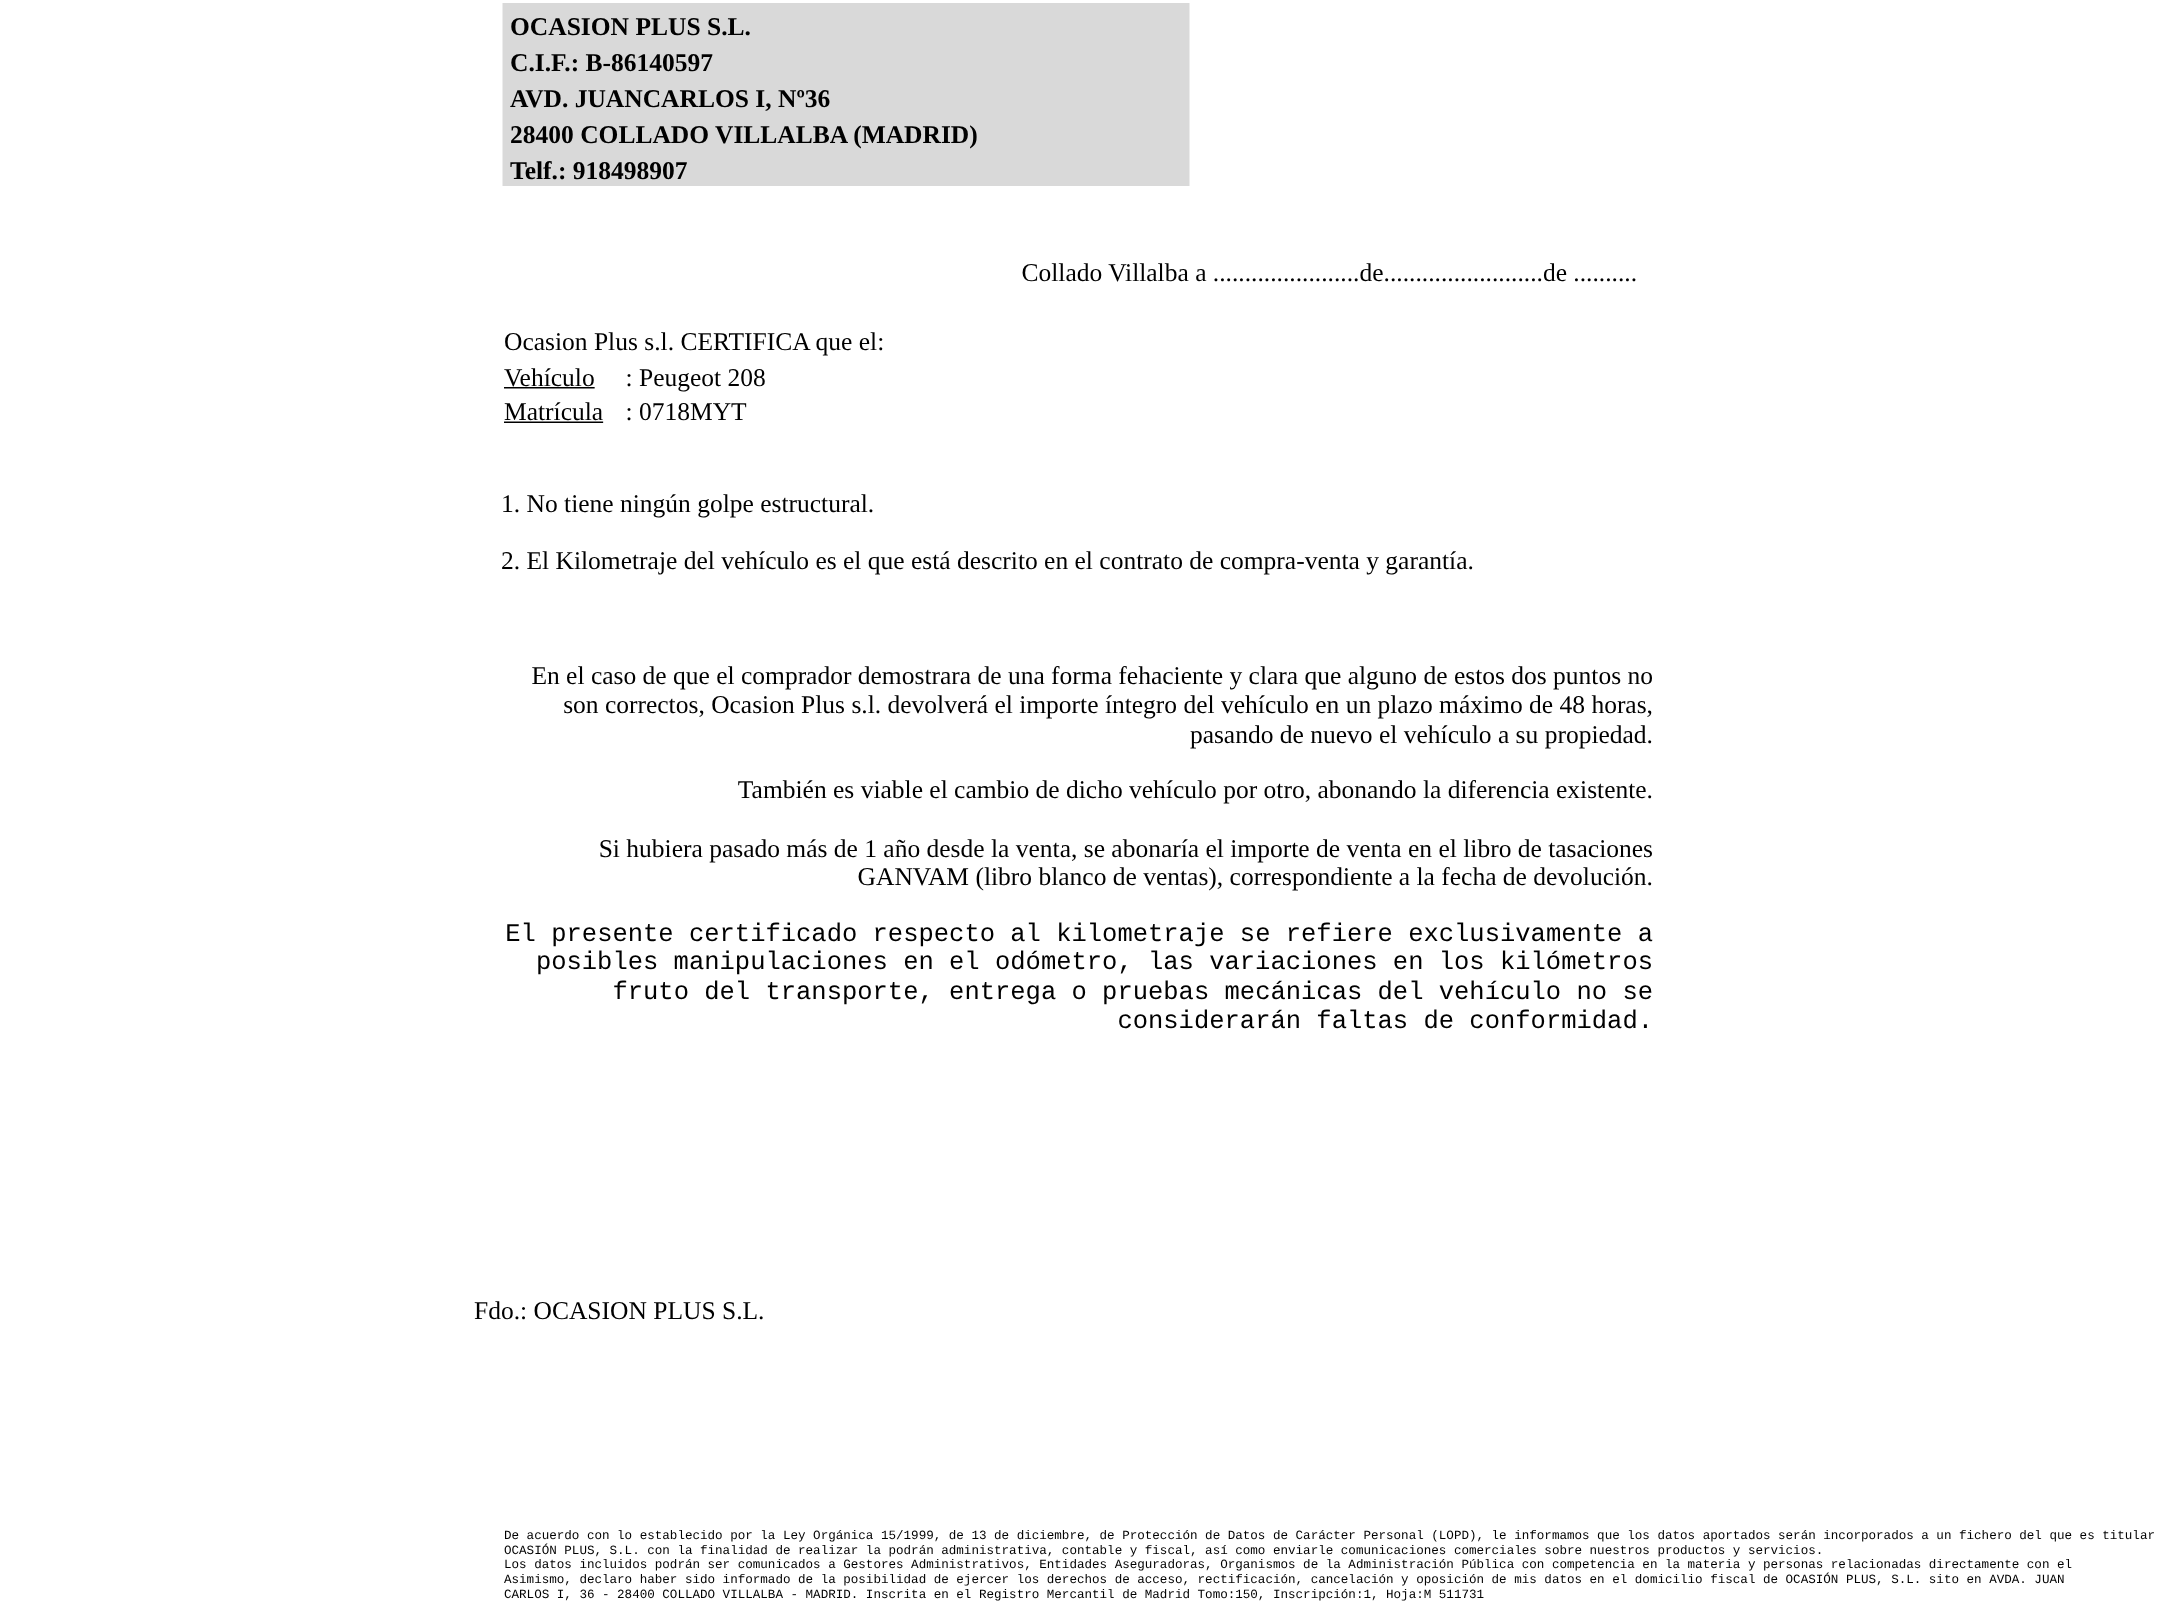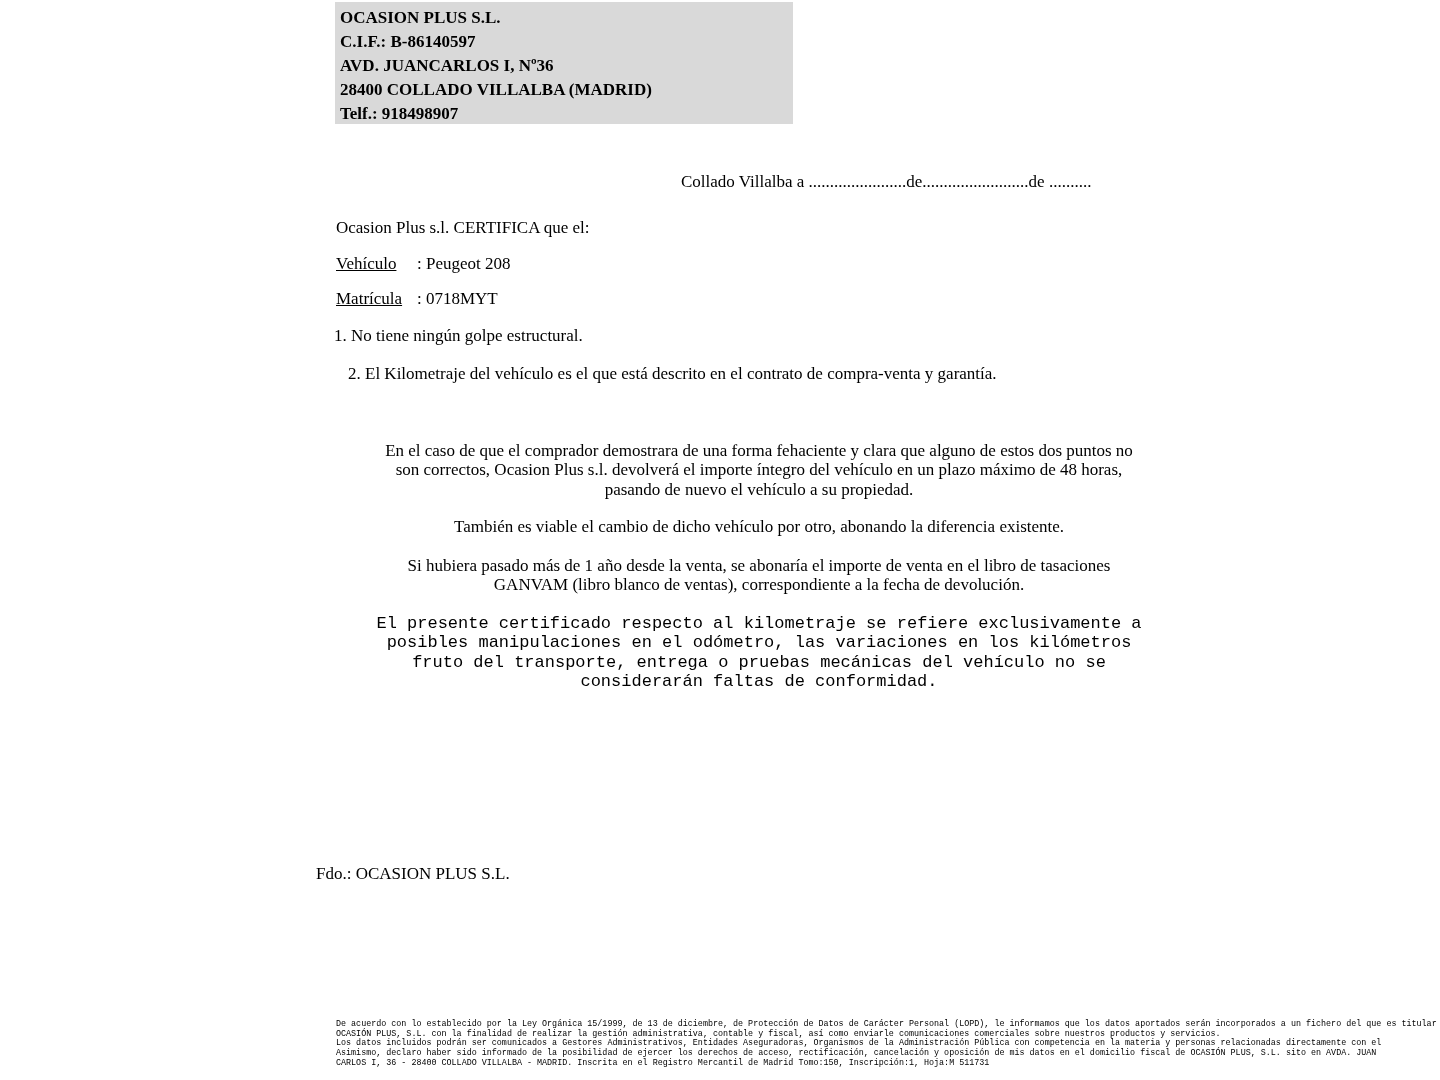--- a/index.html
+++ b/index.html
@@ -34,38 +34,37 @@
     white-space: nowrap;
   }
   .certify {
     position: absolute;
     left: 336px;
     top: 216px;
     font-size: 17px;
     line-height: 23.7px;
     white-space: nowrap;
   }
-  .labelcell { display: inline-block; width: 81px; margin-top: 12px; }
+  .labelcell { display: inline-block; width: 81px; }
   .u { text-decoration: underline; }
   .point {
     position: absolute;
     left: 334px;
     font-size: 17px;
     white-space: nowrap;
   }
   .p1 { top: 326px; }
-  .p2 { top: 364px; margin-left: 14px; }
+  .p2 { top: 364px; }
   .para {
     position: absolute;
     left: 334px;
     width: 768px;
     font-size: 17px;
     line-height: 19.4px;
-    text-align: center;
-    margin-left: 41px;
+    text-align: right;
   }
   .para1 { top: 441px; }
   .para2 { top: 517px; }
   .para3 { top: 556px; }
   .para4 { top: 614px; font-family: Liberation Mono, monospace; }
   .signature {
     position: absolute;
     left: 316px;
     top: 864px;
     font-size: 17px;
@@ -107,19 +106,19 @@
 
   <div class="para para1">En el caso de que el comprador demostrara de una forma fehaciente y clara que alguno de estos dos puntos no son correctos, Ocasion Plus s.l. devolverá el importe íntegro del vehículo en un plazo máximo de 48 horas, pasando de nuevo el vehículo a su propiedad.</div>
   <div class="para para2">También es viable el cambio de dicho vehículo por otro, abonando la diferencia existente.</div>
   <div class="para para3">Si hubiera pasado más de 1 año desde la venta, se abonaría el importe de venta en el libro de tasaciones GANVAM (libro blanco de ventas), correspondiente a la fecha de devolución.</div>
   <div class="para para4">El presente certificado respecto al kilometraje se refiere exclusivamente a posibles manipulaciones en el odómetro, las variaciones en los kilómetros fruto del transporte, entrega o pruebas mecánicas del vehículo no se considerarán faltas de conformidad.</div>
 
   <div class="signature">Fdo.: OCASION PLUS S.L.</div>
 
   <div class="legal">
     <div>De acuerdo con lo establecido por la Ley Orgánica 15/1999, de 13 de diciembre, de Protección de Datos de Carácter Personal (LOPD), le informamos que los datos aportados serán incorporados a un fichero del que es titular</div>
-    <div>OCASIÓN PLUS, S.L. con la finalidad de realizar la gestión administrativa, contable y fiscal, así como enviarle comunicaciones comerciales sobre nuestros productos y servicios.</div>
+    <div>OCASIÓN PLUS, S.L. con la finalidad de realizar la podrán administrativa, contable y fiscal, así como enviarle comunicaciones comerciales sobre nuestros productos y servicios.</div>
     <div>Los datos incluidos podrán ser comunicados a Gestores Administrativos, Entidades Aseguradoras, Organismos de la Administración Pública con competencia en la materia y personas relacionadas directamente con el</div>
     <div>Asimismo, declaro haber sido informado de la posibilidad de ejercer los derechos de acceso, rectificación, cancelación y oposición de mis datos en el domicilio fiscal de OCASIÓN PLUS, S.L. sito en AVDA. JUAN</div>
     <div>CARLOS I, 36 - 28400 COLLADO VILLALBA - MADRID. Inscrita en el Registro Mercantil de Madrid Tomo:150, Inscripción:1, Hoja:M 511731</div>
   </div>
 
 </div>
 
 </body></html>

